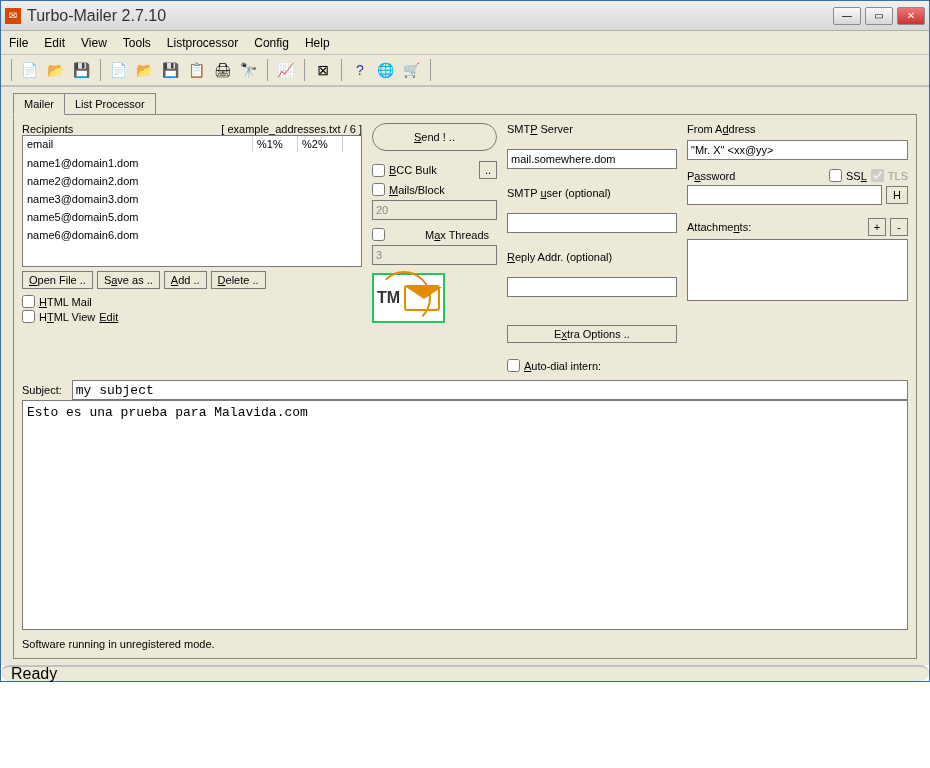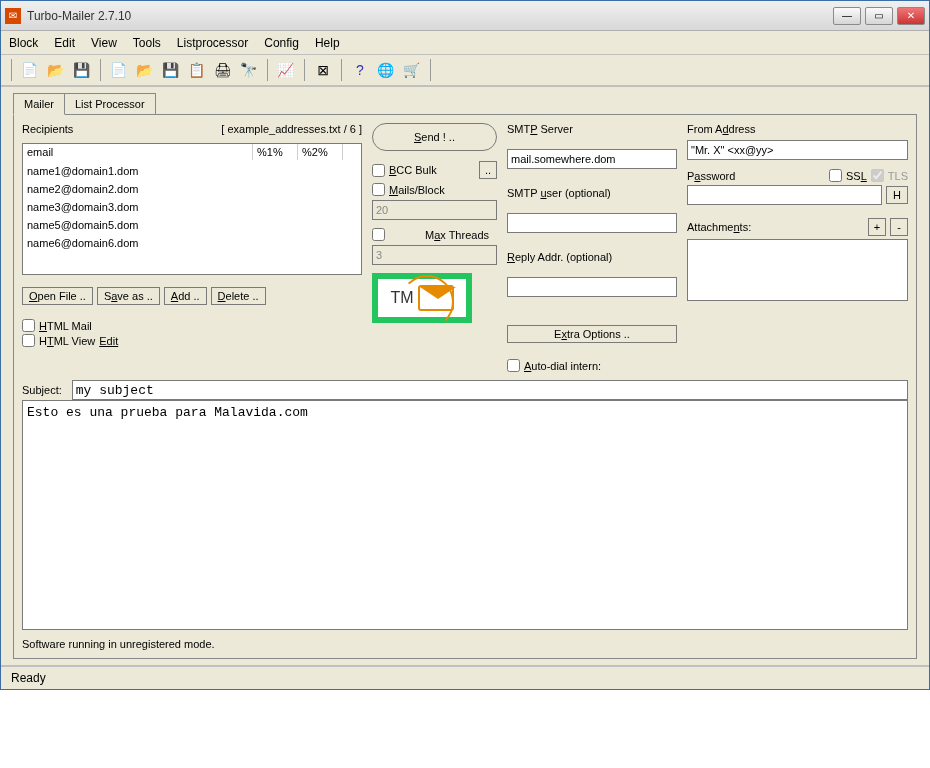--- a/index.html
+++ b/index.html
@@ -1,20 +1,20 @@
 <!DOCTYPE html>
 <html><head>
 <meta charset="utf-8">
 <style>
 * { box-sizing: border-box; margin: 0; padding: 0; }
 body { font-family: Tahoma, Arial, sans-serif; font-size: 11px; background: #fff; }
 .window { width: 930px; border: 1px solid #3a6ea5; }
 .titlebar { height: 30px; background: linear-gradient(180deg,#f0f0f0,#d8d8d8); display: flex; align-items: center; padding: 0 4px; border-bottom: 1px solid #b0b0b0; }
 .titlebar-icon { width: 16px; height: 16px; background: #d94800; display: flex; align-items: center; justify-content: center; color: #fff; font-size: 10px; margin-right: 6px; }
-.titlebar-text { font-size: 12px; color: #333; }
+.titlebar-text { font-size: 16px; color: #333; }
 .titlebar-btns { margin-left: auto; display: flex; gap: 4px; }
 .titlebar-btn { width: 28px; height: 18px; border: 1px solid #8a8a8a; background: linear-gradient(180deg,#fafafa,#d6d6d6); border-radius: 2px; display: flex; align-items: center; justify-content: center; font-size: 10px; }
 .titlebar-btn.close { background: linear-gradient(180deg,#e77,#c33); color: #fff; }
 .menubar { height: 24px; display: flex; align-items: center; gap: 16px; padding: 0 8px; background: #ece9d8; border-bottom: 1px solid #c0c0c0; font-size: 12px; }
 .menubar span { cursor: default; }
 .toolbar { height: 32px; display: flex; align-items: center; gap: 6px; padding: 2px 8px; background: #ece9d8; border-bottom: 2px solid #c0c0c0; }
 .tool-icon { width: 20px; height: 20px; display: flex; align-items: center; justify-content: center; font-size: 14px; cursor: pointer; }
 .tool-sep { width: 1px; height: 22px; background: #9a9a9a; margin: 0 2px; }
 .content { padding: 6px 12px; background: #ece9d8; }
 .tabs-row{display:flex;align-items:flex-end;}
@@ -30,47 +30,47 @@
 .emailhead { display: flex; }
 .emailhead > div { border-right: 1px solid #cfcfcf; padding: 2px 4px; }
 .emaillist { height: 114px; overflow: hidden; padding: 2px 4px; line-height: 18px; }
 .btn { border: 1px solid #7a7a7a; background: #ece9d8; padding: 2px 6px; cursor: pointer; font-size: 11px; }
 .btnrow { display: flex; gap: 4px; margin-top: 4px; }
 .chk { display: inline-flex; align-items: center; gap: 4px; }
 .chk input { width: 13px; height: 13px; }
 fieldset { border: 1px solid #888; padding: 4px 6px 6px; }
 legend { font-size: 11px; padding: 0 2px; }
 .smallbtn { width: 18px; height: 18px; border: 1px solid #7a7a7a; background: #ece9d8; display: inline-flex; align-items: center; justify-content: center; font-size: 11px; cursor:pointer;}
-.logo { width: 100px; height: 50px; background: #fff; border: 6px solid #22c55e; display: flex; align-items: center; justify-content: center; font-weight: normal; color: #333; position:relative; }
+.logo { width: 73px; height: 50px; background: #fff; border: 2px solid #22c55e; display: flex; align-items: center; justify-content: center; font-weight: bold; color: #333; position:relative; }
 .envelope { width: 36px; height: 26px; border: 2px solid #e68a00; border-radius: 3px; margin-left: 4px; position: relative; }
 .envelope:before { content:''; position:absolute; top:0; left:0; right:0; border-left:18px solid transparent; border-right:18px solid transparent; border-top:12px solid #e68a00; }
 .arc { position:absolute; width:54px; height:54px; border:2px solid #e68a00; border-radius:50%; border-left-color:transparent; border-bottom-color:transparent; right:12px; top:-4px; }
 .body-text { width: 100%; height: 230px; border: 1px solid #7a7a7a; background: #fff; padding: 4px; font-family: "Courier New", monospace; font-size: 13px; resize: none; }
-.statusbar { height: 24px; border-top: 2px solid #c0c0c0; background: #ece9d8; display: flex; align-items: center; padding: 0 10px; font-size: 12px; }
+.statusbar { height: 16px; border-top: 2px solid #c0c0c0; background: #ece9d8; display: flex; align-items: center; padding: 0 10px; font-size: 16px; border-radius: 8px; }
 .u{text-decoration:underline;}
 .ghost{color:#999;}
 .hflex{display:flex;align-items:center;gap:4px;}
 .attachbox{border:1px solid #7a7a7a;background:#fff;height:62px;}
 </style>
 </head>
 <body>
 
 <div class="window">
   <div class="titlebar">
     <div class="titlebar-icon">✉</div>
     <div class="titlebar-text">Turbo-Mailer 2.7.10</div>
     <div class="titlebar-btns">
       <div class="titlebar-btn">—</div>
       <div class="titlebar-btn">▭</div>
       <div class="titlebar-btn close">✕</div>
     </div>
   </div>
 
   <div class="menubar">
-    <span>Block</span>
+    <span>File</span>
     <span>Edit</span>
     <span>View</span>
     <span>Tools</span>
     <span>Listprocessor</span>
     <span>Config</span>
     <span>Help</span>
   </div>
 
   <div class="toolbar">
     <div class="tool-sep"></div>
@@ -96,21 +96,21 @@
   </div>
 
   <div class="content">
     <div class="tabs-row">
       <div class="tab active">Mailer</div>
       <div class="tab">List Processor</div>
     </div>
     <div class="tab-pane">
       <div class="row">
 
-        <div class="col" style="width:340px;gap:8px;">
+        <div class="col" style="width:340px;">
           <div class="hflex" style="justify-content:space-between;">
             <span>Recipients</span>
             <span>[ example_addresses.txt / 6 ]</span>
           </div>
           <div class="fieldbox">
             <div class="emailhead">
               <div style="width:230px;">email</div>
               <div style="width:45px;">%1%</div>
               <div style="width:45px;">%2%</div>
             </div>

